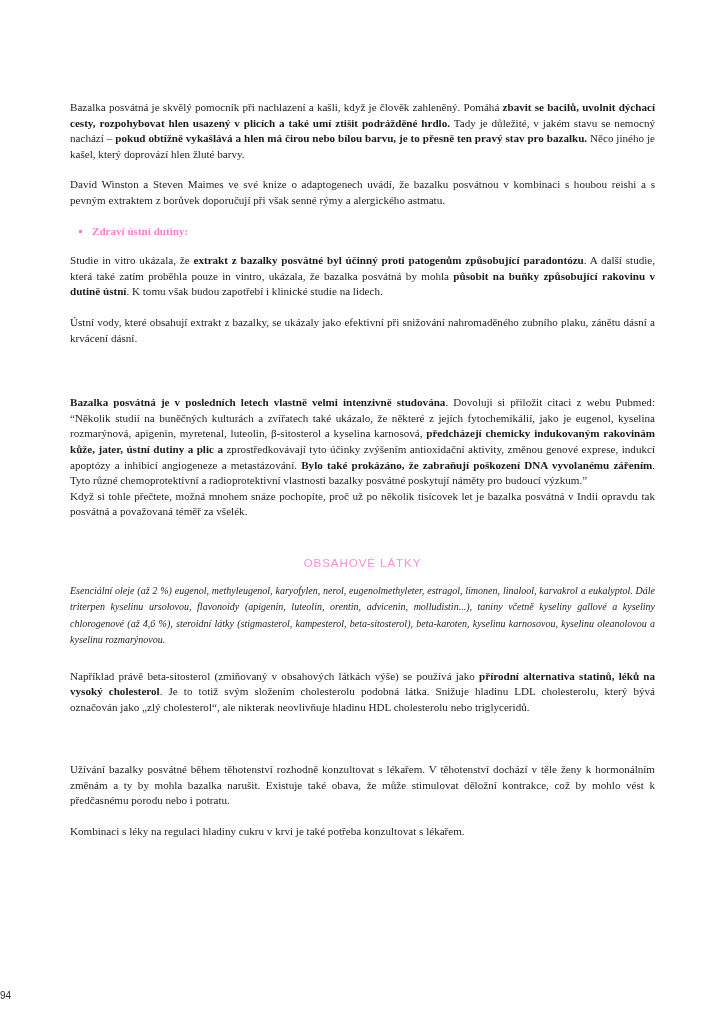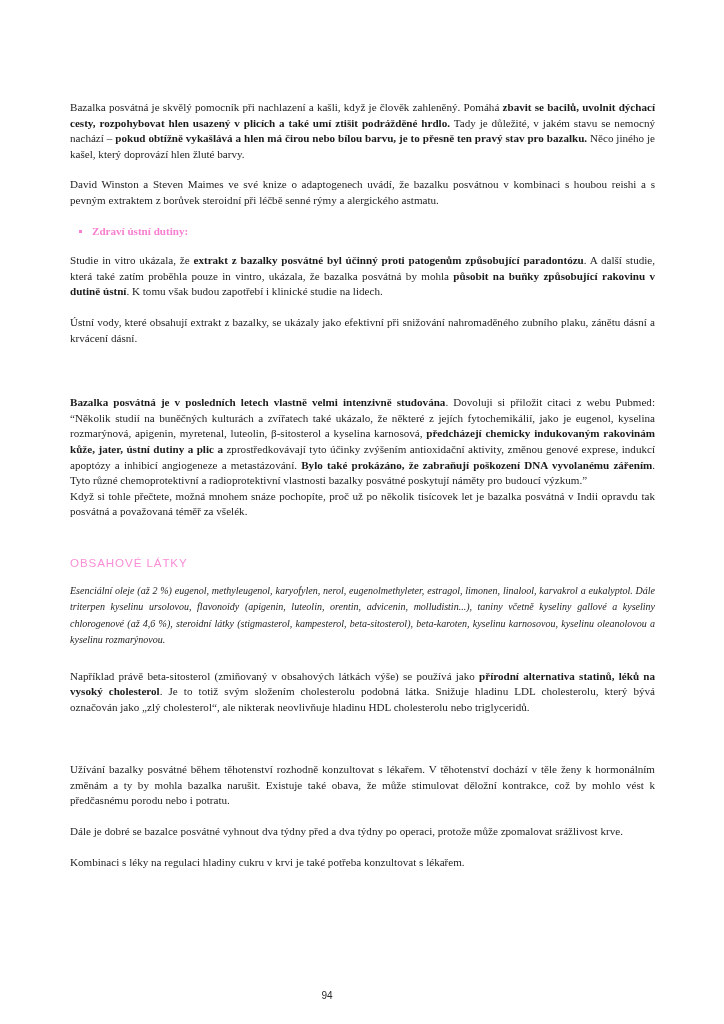--- a/index.html
+++ b/index.html
@@ -70,52 +70,53 @@
 
   
   h2.section-heading {
     margin: 0 0 0 0;
     font-family: "Liberation Sans", "DejaVu Sans", sans-serif;
     font-size: 11.6px;
     font-weight: normal;
     letter-spacing: 0.9px;
     color: #f98ed6;
     line-height: 16px;
+    text-align: center;
   }
 
   
   p.italic-par {
     margin: 0;
     font-style: italic;
     font-size: 10px;
     line-height: 16.4px;
     text-align: justify;
     color: #1c1c1c;
   }
 
   .page-number {
     position: absolute;
     left: 0;
     top: 950px;
     width: 654px;
-    text-align: center;
+    text-align: left;
     font-family: "Liberation Sans", "DejaVu Sans", sans-serif;
     font-size: 10px;
     color: #2a2a2a;
   }
 </style>
 </head>
 <body>
 
 <div class="page">
   <div class="content">
 
     <p class="body-par"><span>Bazalka posvátná je skvělý pomocník při nachlazení a kašli, když je člověk zahleněný. Pomáhá </span><b>zbavit se bacilů, uvolnit dýchací cesty, rozpohybovat hlen usazený v plicích a také umí ztišit podrážděné hrdlo.</b><span> Tady je důležité, v jakém stavu se nemocný nachází – </span><b>pokud obtížně vykašlává a hlen má čirou nebo bílou barvu, je to přesně ten pravý stav pro bazalku.</b><span> Něco jiného je kašel, který doprovází hlen žluté barvy.</span></p>
 
-    <p class="body-par">David Winston a Steven Maimes ve své knize o adaptogenech uvádí, že bazalku posvátnou v kombinaci s houbou reishi a s pevným extraktem z borůvek steroidní při léčbě senné rýmy a alergického astmatu.</p>
+    <p class="body-par">David Winston a Steven Maimes ve své knize o adaptogenech uvádí, že bazalku posvátnou v kombinaci s houbou reishi a s pevným extraktem z borůvek doporučují při však senné rýmy a alergického astmatu.</p>
 
     <ul class="pink-list">
       <li><span class="bullet-dot"></span><span>Zdraví ústní dutiny:</span></li>
     </ul>
 
     <p class="body-par"><span>Studie in vitro ukázala, že </span><b>extrakt z bazalky posvátné byl účinný proti patogenům způsobující paradontózu</b><span>. A další studie, která také zatím proběhla pouze in vintro, ukázala, že bazalka posvátná by mohla </span><b>působit na buňky způsobující rakovinu v dutině ústní</b><span>. K tomu však budou zapotřebí i klinické studie na lidech.</span></p>
 
     <p class="body-par">Ústní vody, které obsahují extrakt z bazalky, se ukázaly jako efektivní při snižování nahromaděného zubního plaku, zánětu dásní a krvácení dásní.</p>
 
     <div class="gap-lg"></div>
@@ -136,20 +137,19 @@
 
     <p class="body-par"><span>Například právě beta-sitosterol (zmiňovaný v obsahových látkách výše) se používá jako </span><b>přírodní alternativa statinů, léků na vysoký cholesterol</b><span>. Je to totiž svým složením cholesterolu podobná látka. Snižuje hladinu LDL cholesterolu, který bývá označován jako „zlý cholesterol“, ale nikterak neovlivňuje hladinu HDL cholesterolu nebo triglyceridů.</span></p>
 
     <div class="gap-md"></div>
 
 
     <div class="gap-sm"></div>
 
     <p class="body-par">Užívání bazalky posvátné během těhotenství rozhodně konzultovat s lékařem. V těhotenství dochází v těle ženy k hormonálním změnám a ty by mohla bazalka narušit. Existuje také obava, že může stimulovat děložní kontrakce, což by mohlo vést k předčasnému porodu nebo i potratu.</p>
 
-    <p class="body-par">Dále je dobré se bazalce posvátné vyhnout dva týdny před a dva týdny po operaci, protože může zpomalovat srážlivost krve.</p>
 
     <p class="body-par">Kombinaci s léky na regulaci hladiny cukru v krvi je také potřeba konzultovat s lékařem.</p>
 
   </div>
 
   <div class="page-number">94</div>
 </div>
 
 </body></html>

